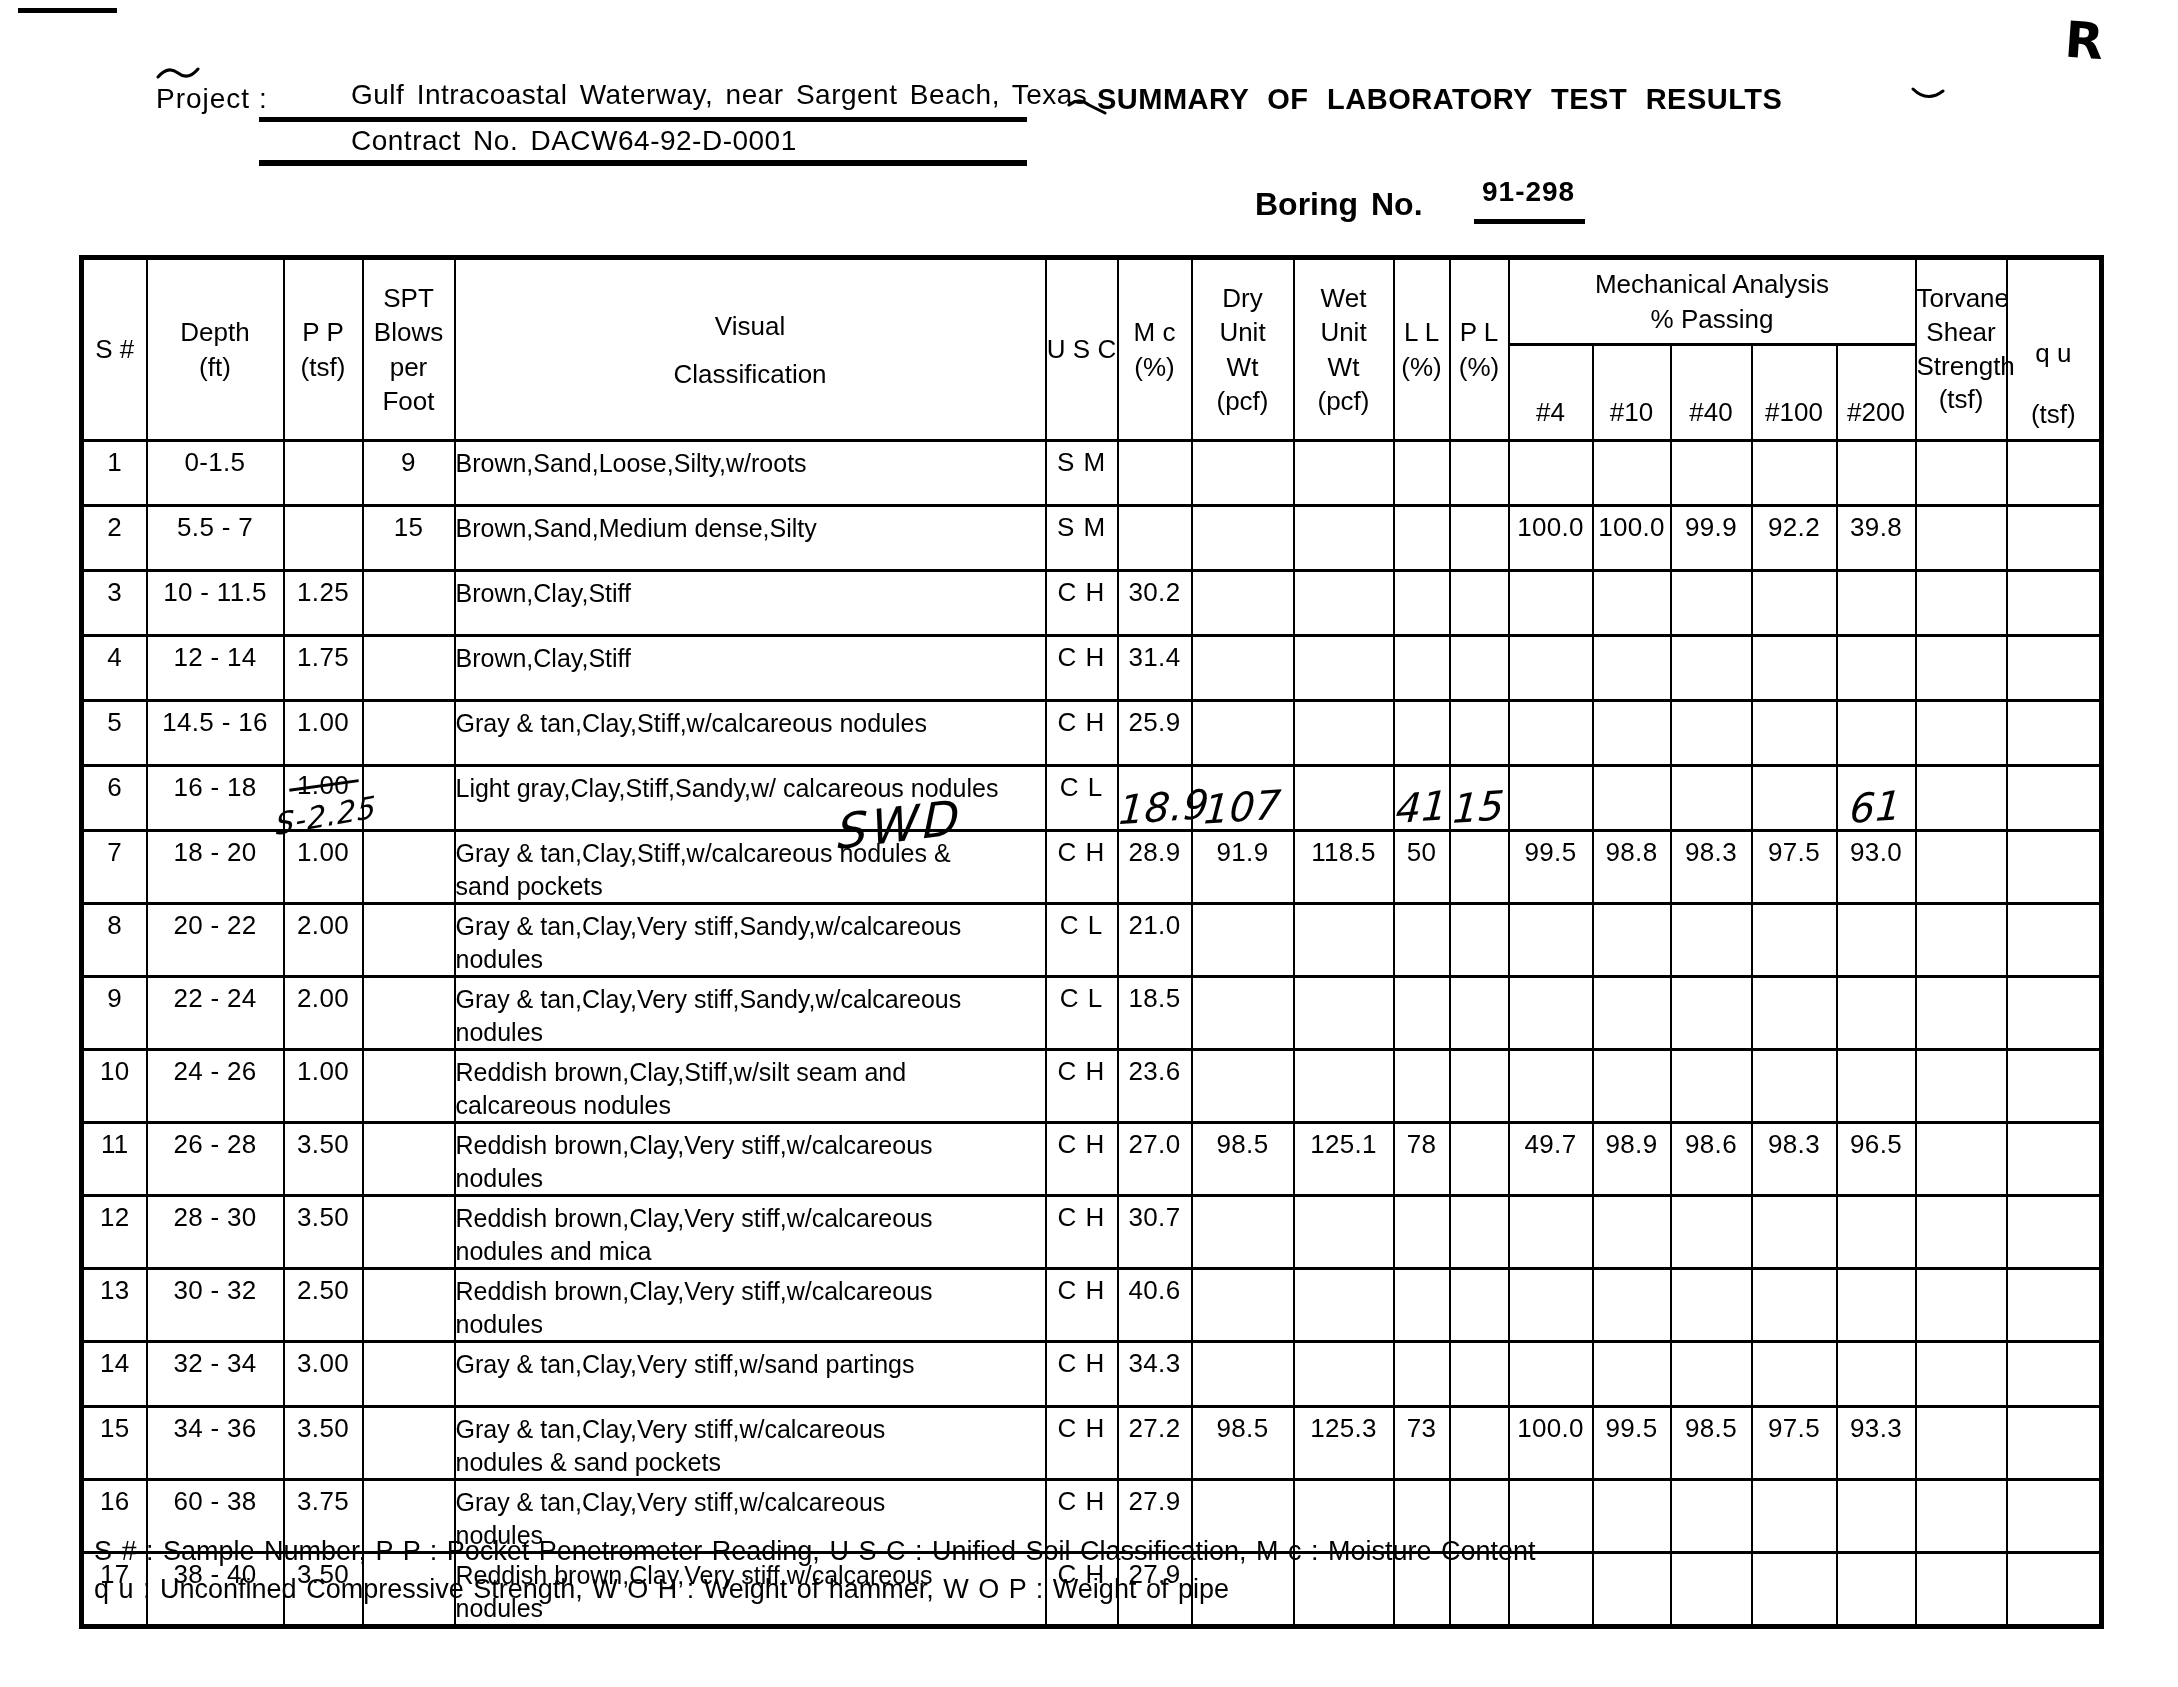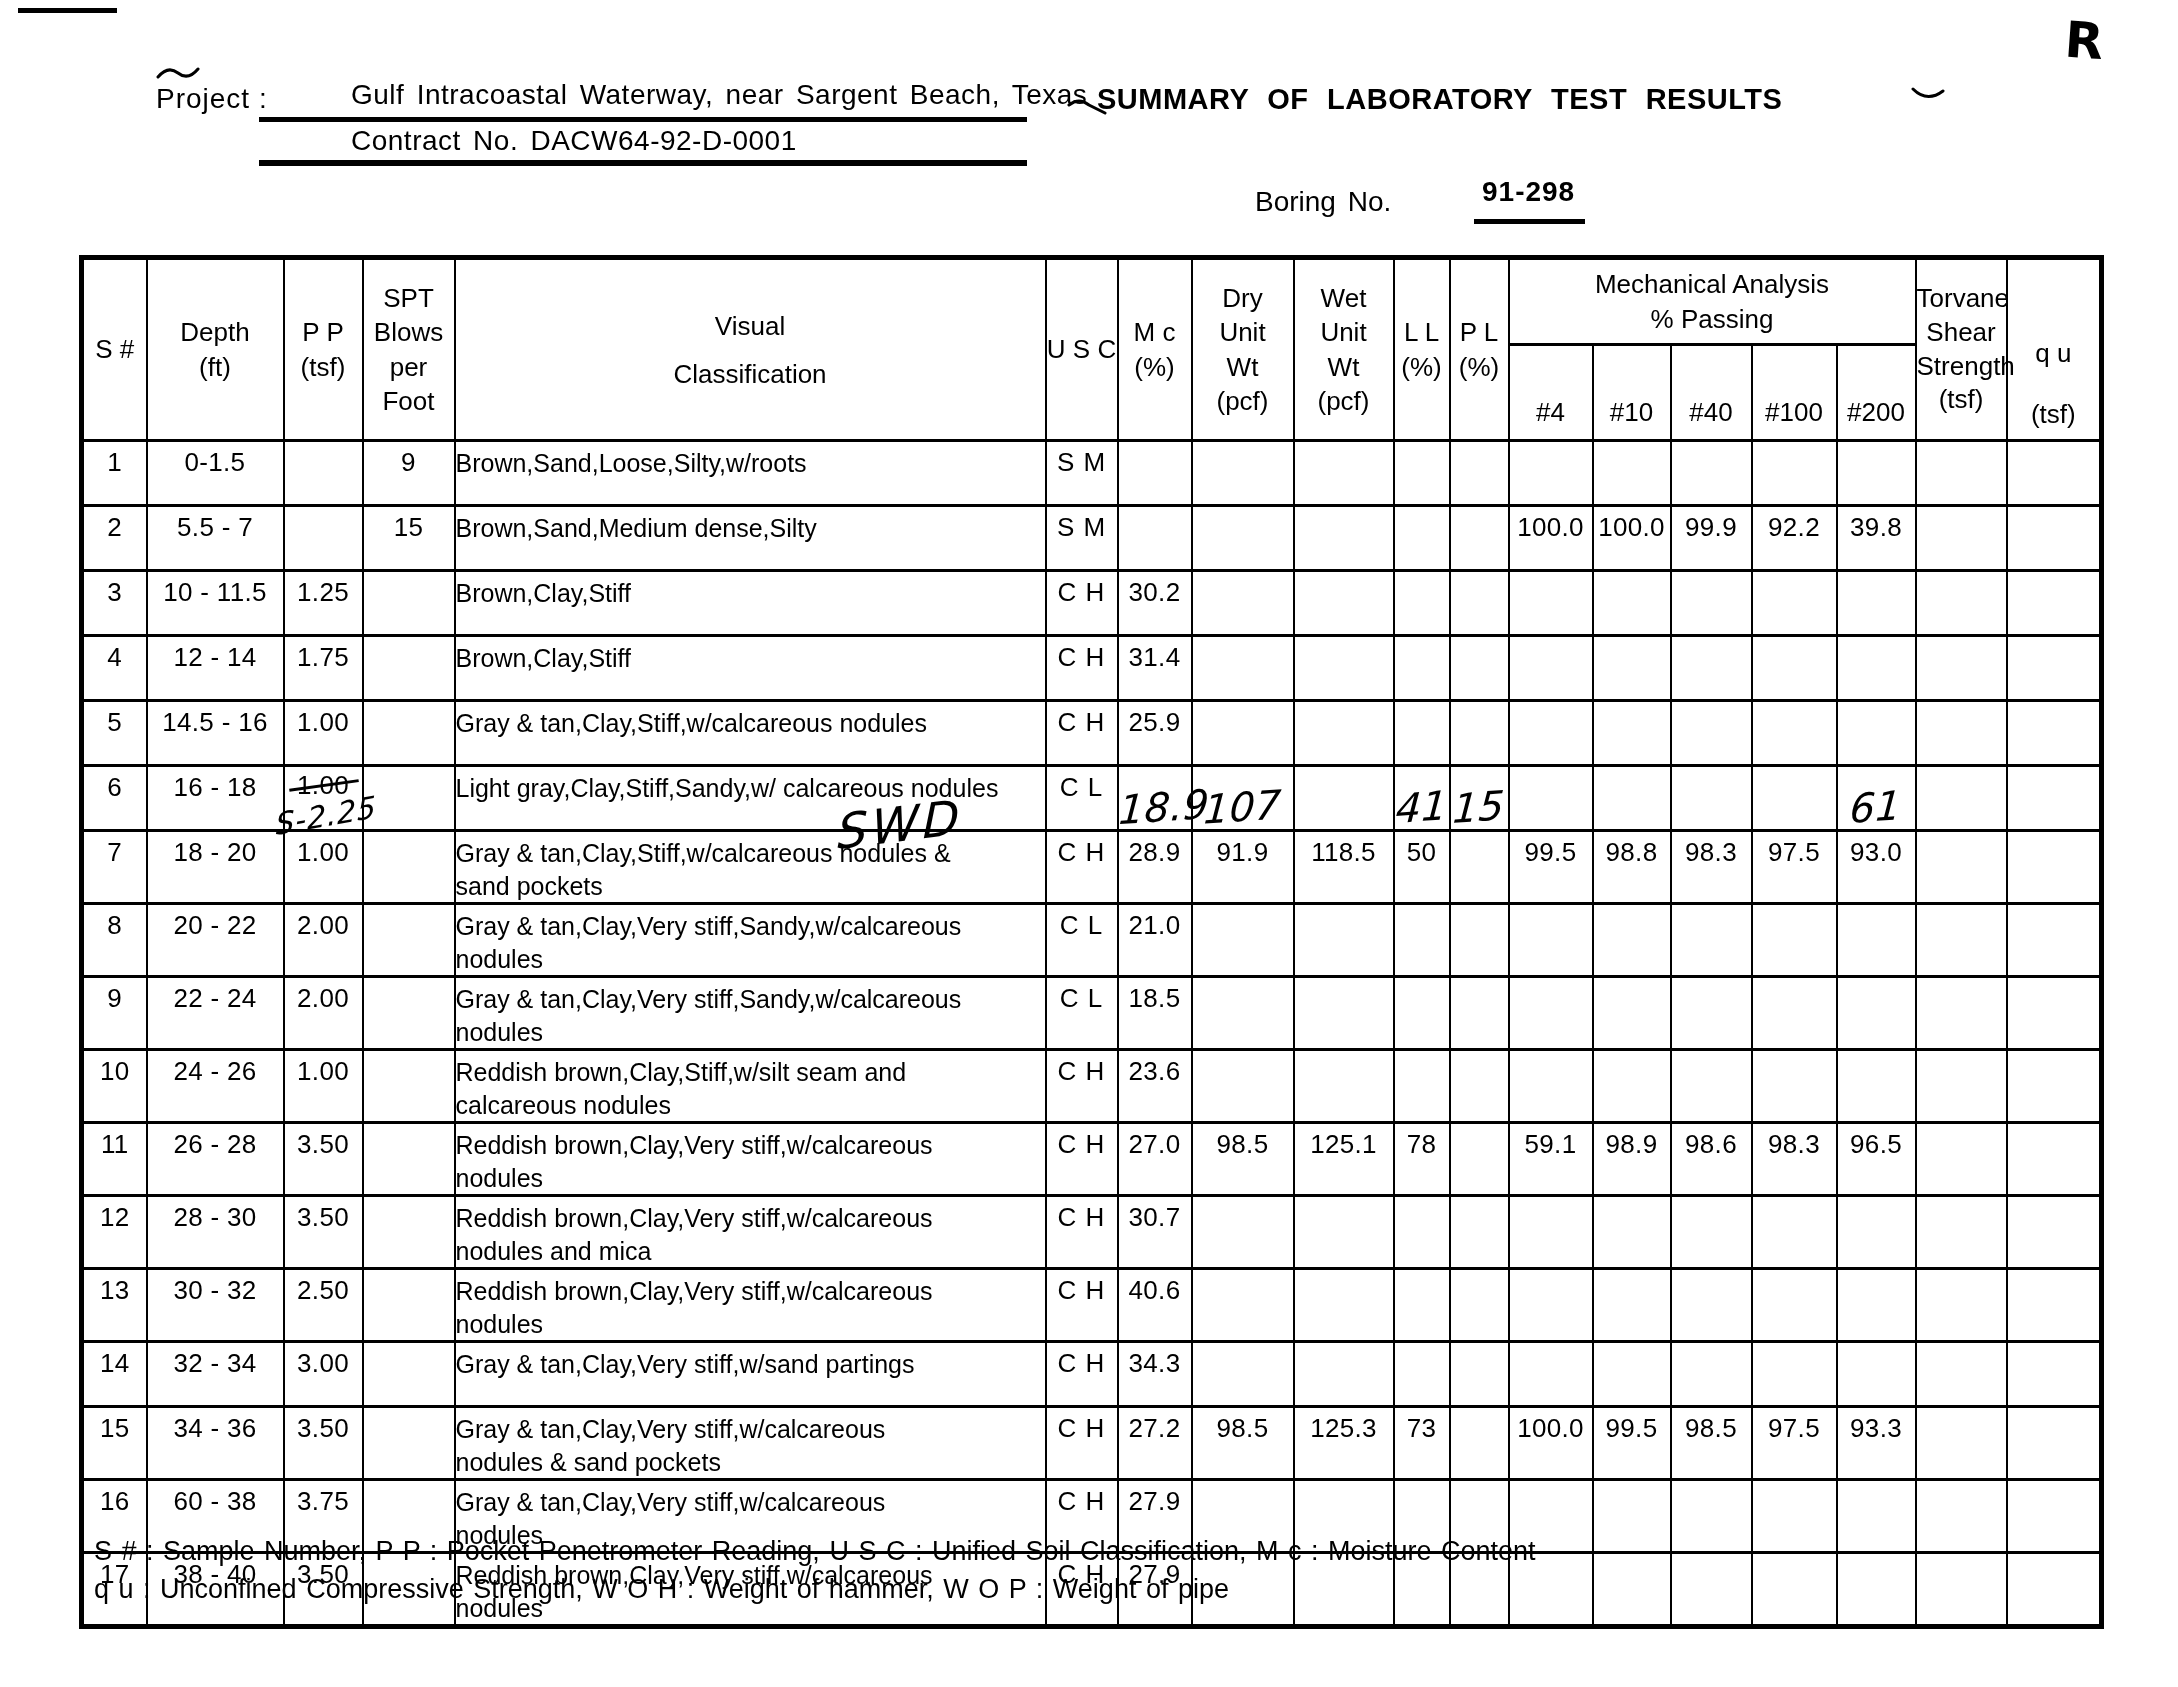--- a/index.html
+++ b/index.html
@@ -8,21 +8,21 @@
     font-family:"Liberation Sans", sans-serif;overflow:hidden;
   }
   
   .abs{position:absolute;}
   .project-label{left:156px;top:83px;font-size:28px;letter-spacing:1px;}
   .project-value{left:351px;top:79px;font-size:28px;letter-spacing:0.5px;word-spacing:4px;}
   .rule-1{left:259px;top:117px;width:768px;height:5px;background:#000;}
   .contract-value{left:351px;top:125px;font-size:28px;letter-spacing:0.5px;word-spacing:4px;}
   .rule-2{left:259px;top:160px;width:768px;height:6px;background:#000;}
   .doc-title{left:1097px;top:83px;font-size:29px;font-weight:bold;word-spacing:10px;letter-spacing:0.5px;text-align:center;}
-  .boring-label{left:1255px;top:186px;font-size:28px;word-spacing:4px;}
+  .boring-label{left:1255px;top:186px;font-size:32px;word-spacing:4px;font-weight:bold;}
   .boring-value{left:1482px;top:176px;font-size:28px;letter-spacing:1px;font-weight:bold;}
   .rule-3{left:1474px;top:219px;width:111px;height:5px;background:#000;}
   
   .note1{left:94px;top:1536px;font-size:27px;word-spacing:2px;}
   .note2{left:94px;top:1574px;font-size:27px;word-spacing:2px;}
   
   .tbl-wrap{left:79px;top:255px;}
   table{border-collapse:collapse;table-layout:fixed;width:2023px;border:5px solid #000;}
   th,td{border:2px solid #000;border-top-width:3px;border-bottom-width:3px;padding:0;overflow:visible;}
   thead th{font-weight:normal;font-size:26px;line-height:1.32;text-align:center;
@@ -364,21 +364,21 @@
           <td class="col-pp">3.50</td>
           <td class="col-spt"></td>
           <td class="col-visual"><span>Reddish brown,Clay,Very stiff,w/calcareous
 nodules</span></td>
           <td class="col-usc">C H</td>
           <td class="col-mc">27.0</td>
           <td class="col-dry">98.5</td>
           <td class="col-wet">125.1</td>
           <td class="col-ll">78</td>
           <td class="col-pl"></td>
-          <td class="col-p4">59.1</td>
+          <td class="col-p4">49.7</td>
           <td class="col-p10">98.9</td>
           <td class="col-p40">98.6</td>
           <td class="col-p100">98.3</td>
           <td class="col-p200">96.5</td>
           <td class="col-torvane"></td>
           <td class="col-qu"></td>
         </tr>
         <tr>
           <td class="col-s">12</td>
           <td class="col-depth">28 - 30</td>

